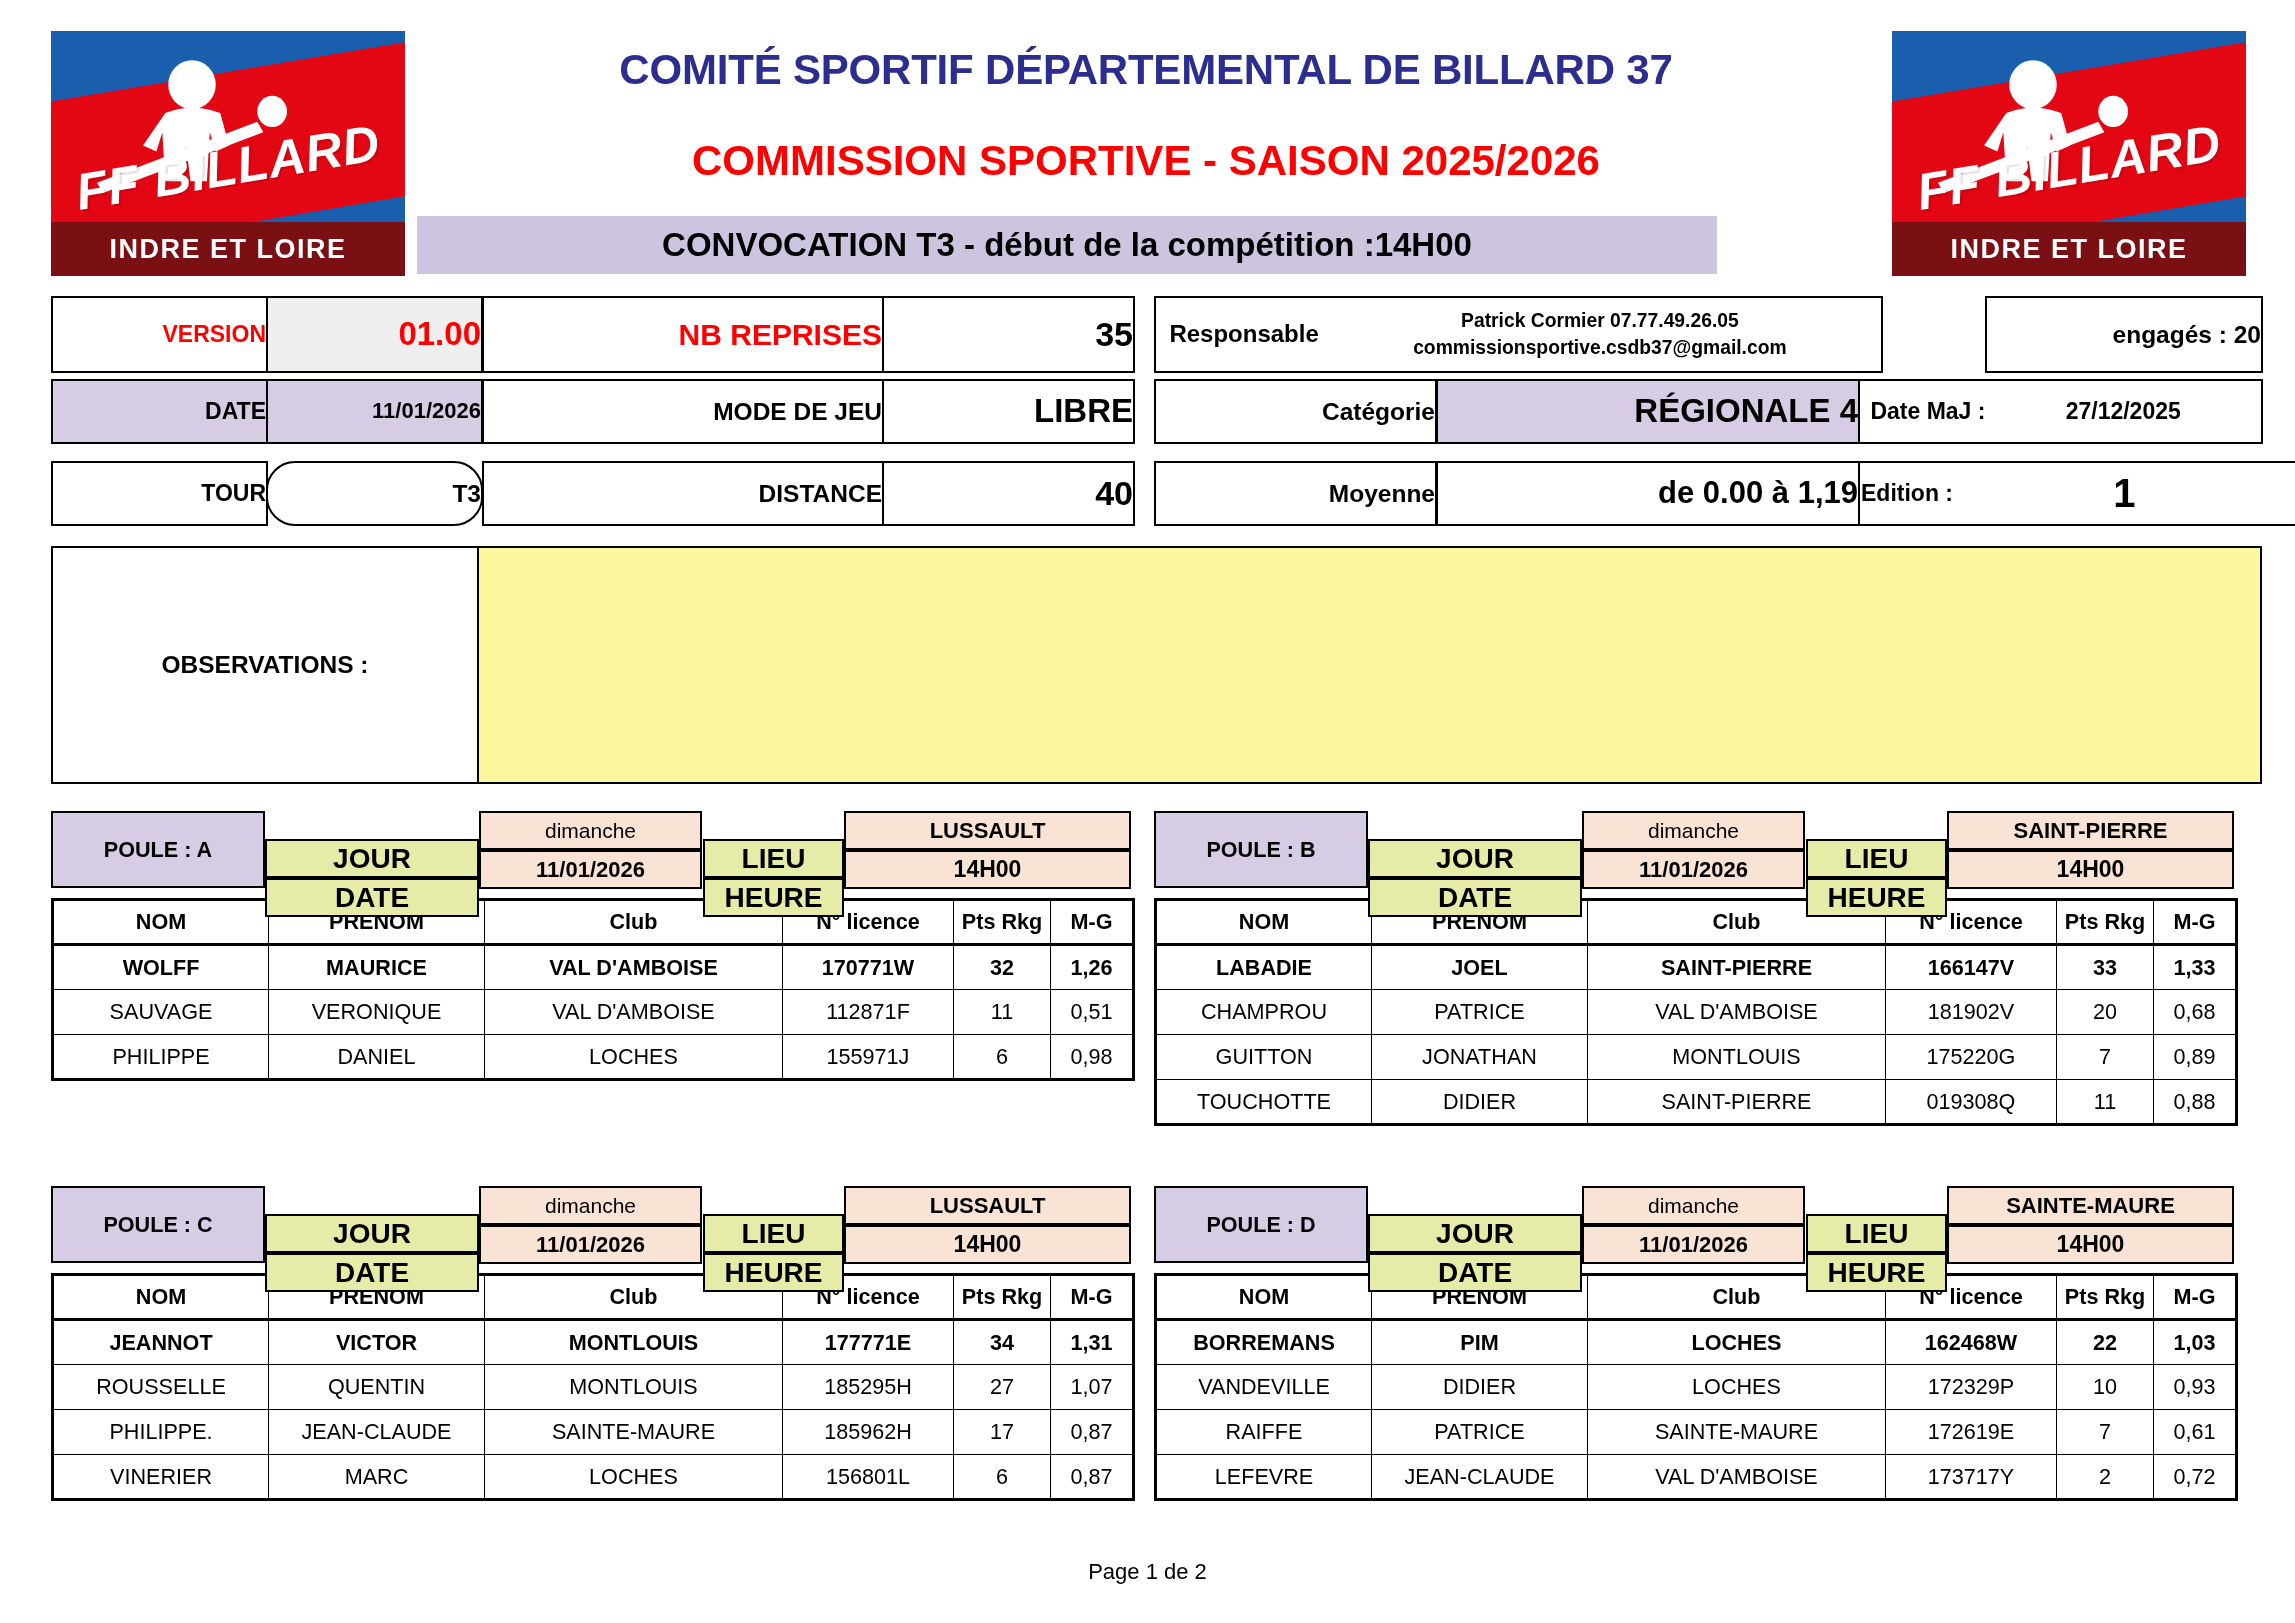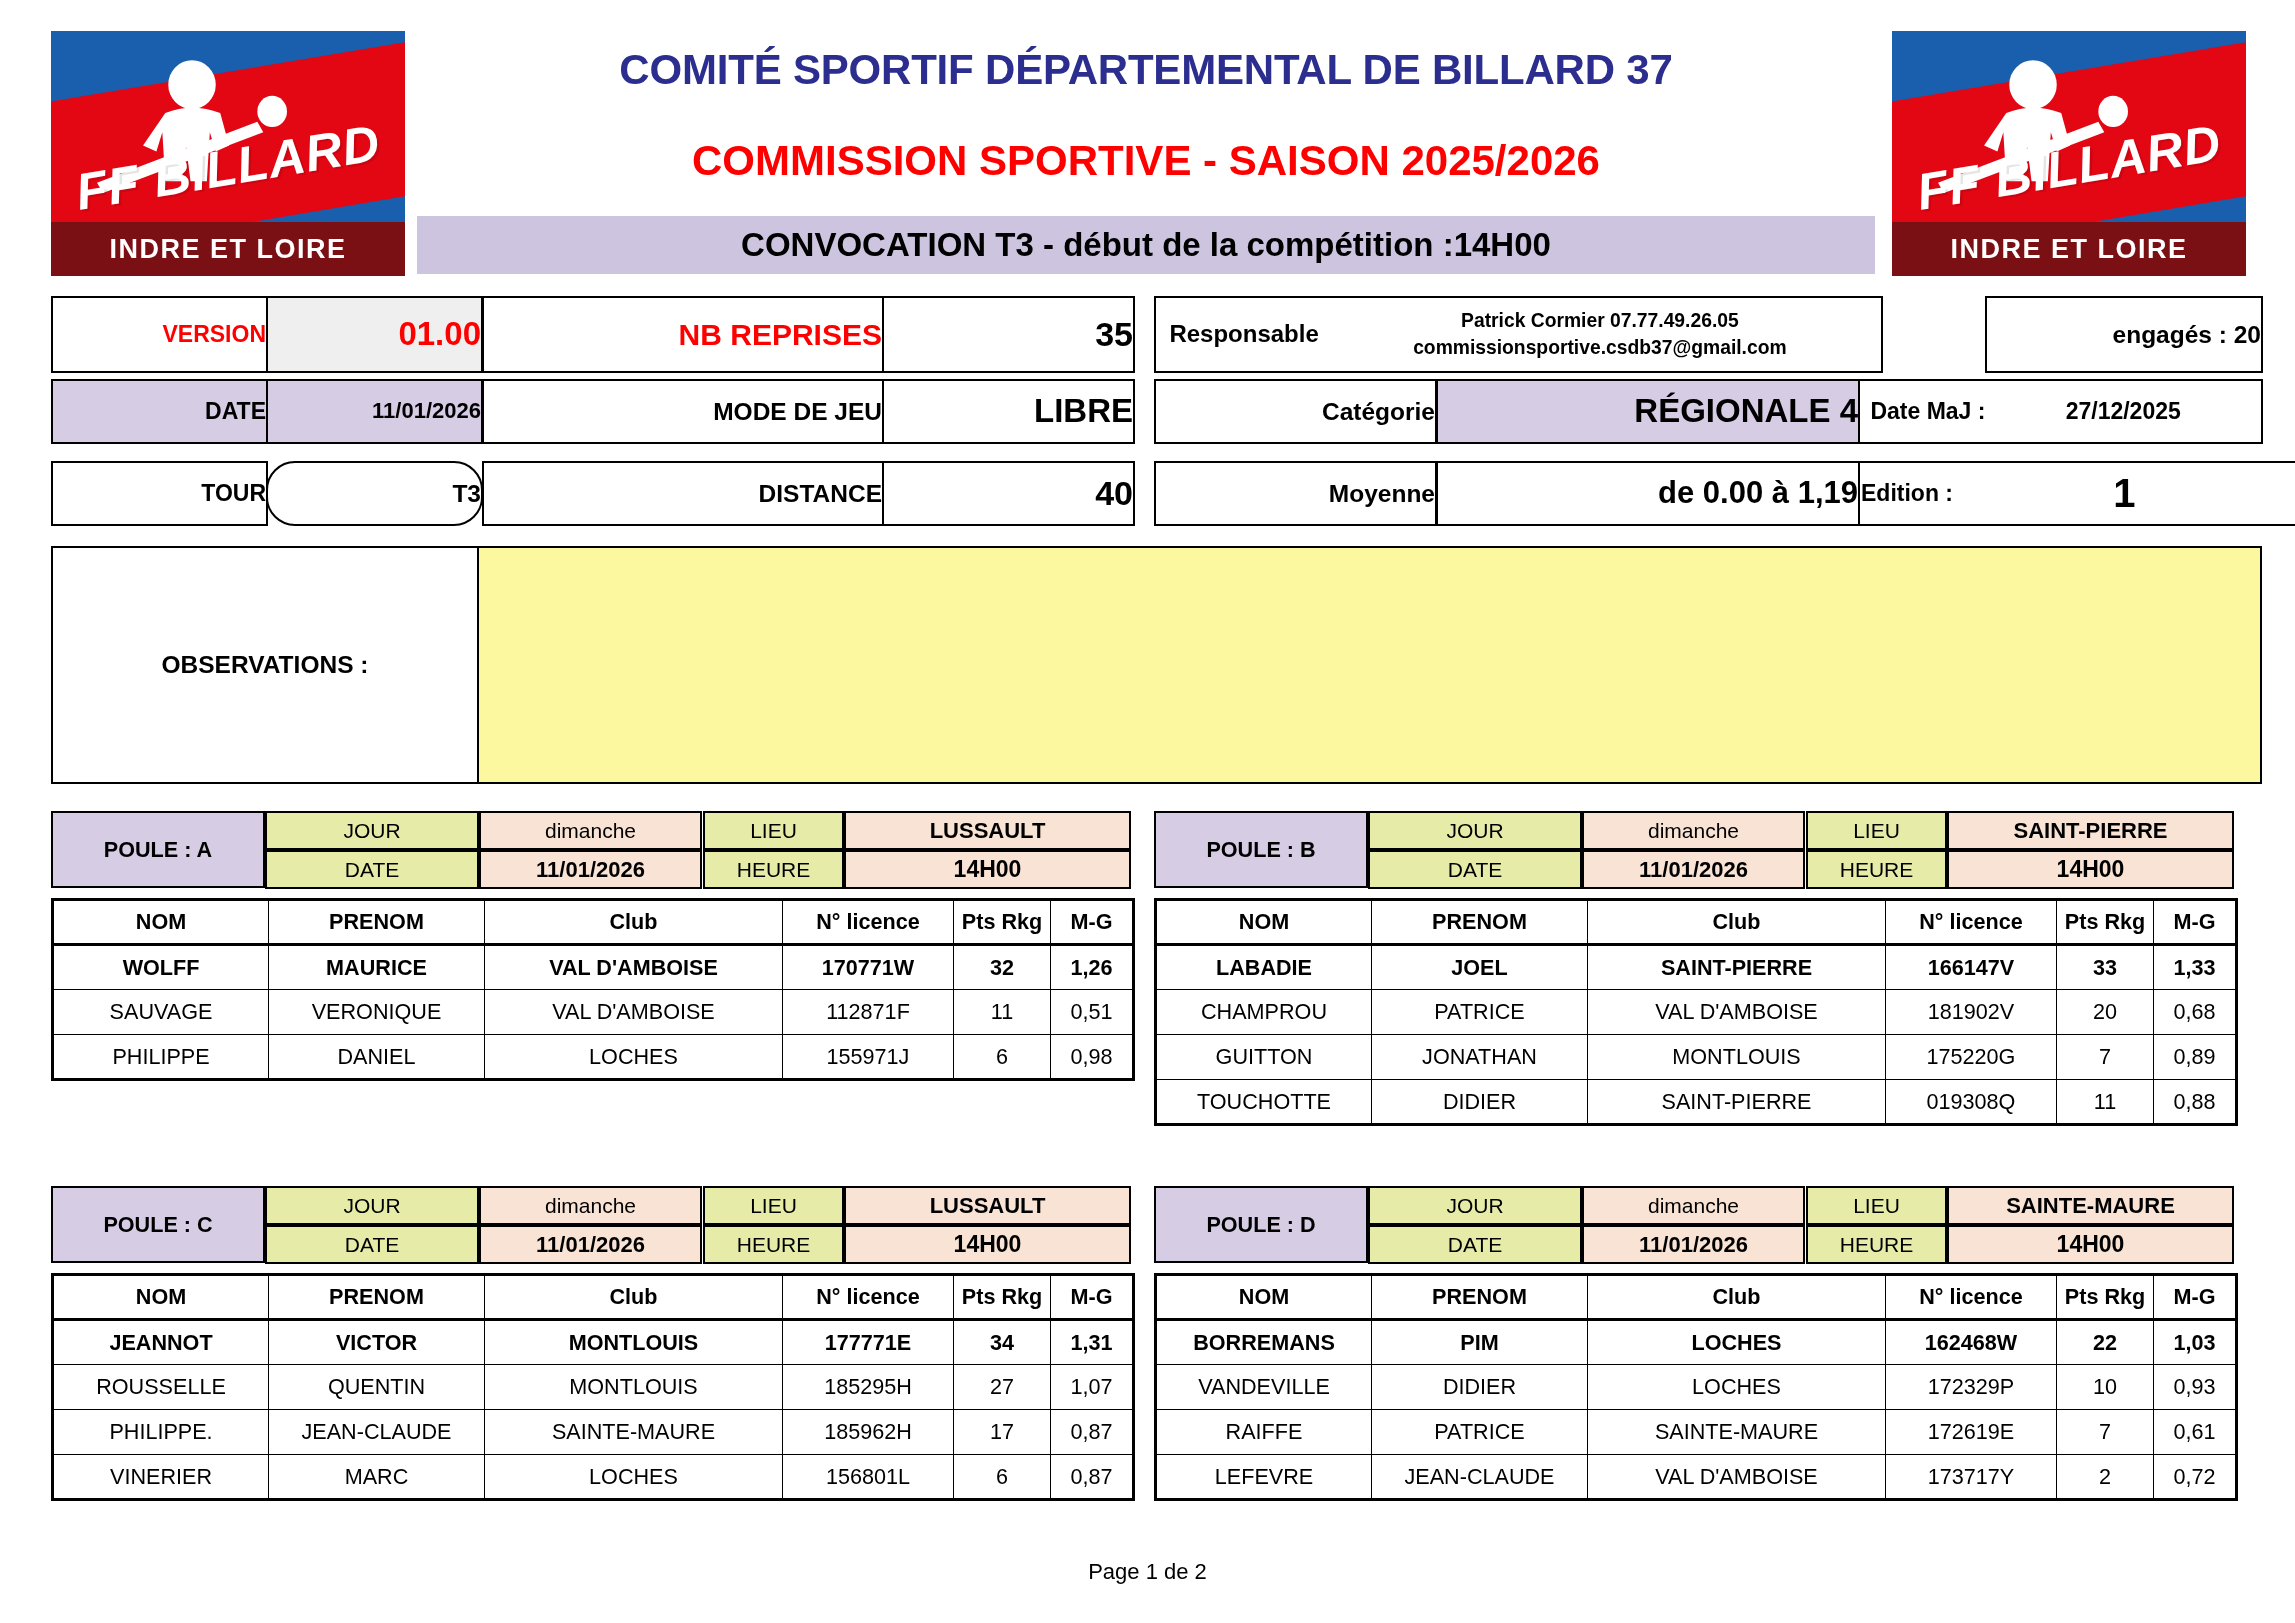--- a/index.html
+++ b/index.html
@@ -49,21 +49,21 @@
     position: absolute; left: 417px; top: 46px; width: 1458px;
     text-align: center; color: #2b2d8f; font-weight: bold;
     font-size: 42px; letter-spacing: -0.2px;
   }
   .title2 {
     position: absolute; left: 417px; top: 137px; width: 1458px;
     text-align: center; color: #ff0000; font-weight: bold;
     font-size: 42px;
   }
   .title3 {
-    position: absolute; left: 417px; top: 216px; width: 1458px; height: 58px;
+    position: absolute; left: 417px; top: 216px; width: 1300px; height: 58px;
     background: #cdc4e0; color: #000; font-weight: bold;
     font-size: 33px; display:flex; align-items:center; justify-content:center;
   }
   .cell {
     position: absolute;
     border: 2.2px solid #000;
     background: #fff;
     display: flex; align-items: center; justify-content: flex-end;
     text-align: center;
     line-height: 1.12;
@@ -89,21 +89,21 @@
   .poule { position: absolute; }
   .p-head { position: relative; height: 77px; }
   .p-name {
     position: absolute; left: 0; top: 0; width: 214px; height: 77px;
     background: #d6cce4; border: 2.2px solid #000;
     display:flex; align-items:center; justify-content:center;
     font-size: 21.6px; font-weight: 600;
   }
   .p-cellbox { position:absolute; border:2.2px solid #000;
     display:flex; align-items:center; justify-content:center; }
-  .c-lbl { background:#e6eca8; font-size:21px; font-weight:400; }
+  .c-lbl { background:#e6eca8; font-size:28px; font-weight:700;margin-top:28px; }
   .c-val { background:#f8e3d5; font-size:21px; }
   .c-val.big { font-size: 23px; font-weight: bold; }
   .c-val.bold { font-weight: bold; font-size: 22px; }
 
   table.ptab {
     border-collapse: collapse;
     table-layout: fixed;
     border: 3px solid #000;
     background:#fff;
   }

